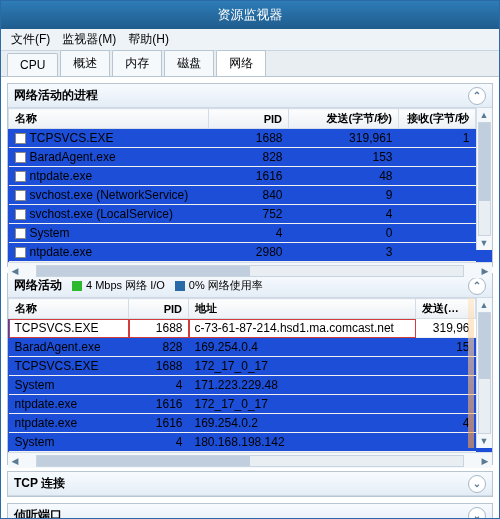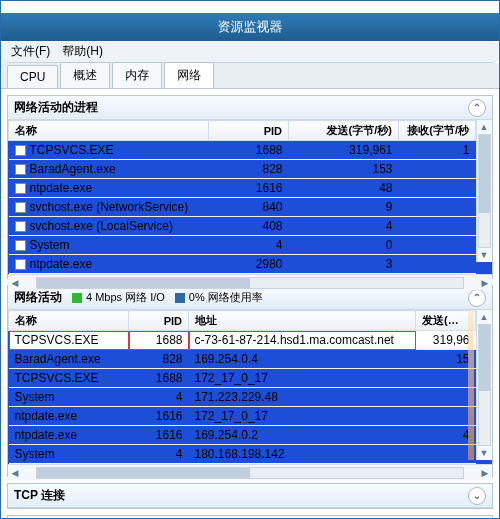--- a/index.html
+++ b/index.html
@@ -1,19 +1,19 @@
 <!DOCTYPE html>
 <html><head>
 <meta charset="utf-8">
 <style>
   * { box-sizing: border-box; }
   html, body { margin: 0; padding: 0; font-family: "Microsoft YaHei", "Segoe UI", Tahoma, sans-serif; font-size: 12px; color: #000; }
   #app { width: 500px; height: 519px; background: #fff; border: 1px solid #2a6aa6; position: relative; overflow: hidden; }
-  .titlebar { height: 28px; background: linear-gradient(#2e7cb8,#1f5c8c); color: #fff; display: flex; align-items: center; justify-content: center; font-size: 13px; margin-top: 12px; }
-  .menubar { height: 22px; background: #eef3f7; border-bottom: 1px solid #c9d6e1; display: flex; align-items: center; gap: 4px; padding: 0 6px; font-size: 12px; border-radius: 8px; }
+  .titlebar { height: 28px; background: linear-gradient(#2e7cb8,#1f5c8c); color: #fff; display: flex; align-items: center; justify-content: center; font-size: 13px; }
+  .menubar { height: 22px; background: #eef3f7; border-bottom: 1px solid #c9d6e1; display: flex; align-items: center; gap: 4px; padding: 0 6px; font-size: 12px; }
   .menubar span { padding: 2px 4px; cursor: default; }
   .tabs { height: 26px; background: #e9eef3; border-bottom: 1px solid #b8c6d2; display: flex; align-items: flex-end; padding-left: 6px; gap: 2px; }
   .tab { padding: 4px 12px; border: 1px solid #b8c6d2; border-bottom: none; background: #f6f9fc; font-size: 12px; cursor: default; border-radius: 2px 2px 0 0; }
   .tab.active { background: #fff; }
   .body { padding: 6px; background: #fff; height: calc(519px - 28px - 22px - 26px); overflow: hidden; display: flex; flex-direction: column; gap: 6px; }
   .panel { border: 1px solid #b8c6d2; background: #1d4ed8; }
   .panel-header { height: 24px; background: linear-gradient(#f7fbff,#e4edf6); border-bottom: 1px solid #cdd9e4; display: flex; align-items: center; padding: 0 6px; font-size: 12px; font-weight: bold; gap: 10px; }
   .panel-header .title { flex: 0 0 auto; }
   .panel-header .spacer { flex: 1; }
   .expand-btn { width: 18px; height: 18px; border: 1px solid #a7b8c8; border-radius: 50%; background: #fff; display: flex; align-items: center; justify-content: center; font-size: 10px; color: #5a7a94; cursor: pointer; }
@@ -44,27 +44,29 @@
 </head>
 <body>
 <div id="app">
 
 <div class="titlebar">
   <span>资源监视器</span>
 </div>
 
 <div class="menubar">
   <span>文件(F)</span>
+  <span>监视器(M)</span>
   <span>帮助(H)</span>
 </div>
 
 <div class="tabs">
   <div class="tab">CPU</div>
   <div class="tab">概述</div>
   <div class="tab">内存</div>
+  <div class="tab">磁盘</div>
   <div class="tab active">网络</div>
 </div>
 
 <div class="body">
 
   <div class="panel" style="flex:0 0 auto;">
     <div class="panel-header">
       <span class="title">网络活动的进程</span>
       <span class="spacer"></span>
       <span class="expand-btn">⌃</span>
@@ -106,21 +108,21 @@
                   <td class="num"></td>
                 </tr>
                 <tr>
                   <td><span class="chk"></span>svchost.exe (NetworkService)</td>
                   <td class="num">840</td>
                   <td class="num">9</td>
                   <td class="num"></td>
                 </tr>
                 <tr>
                   <td><span class="chk"></span>svchost.exe (LocalService)</td>
-                  <td class="num">408</td>
+                  <td class="num">752</td>
                   <td class="num">4</td>
                   <td class="num"></td>
                 </tr>
                 <tr>
                   <td><span class="chk"></span>System</td>
                   <td class="num">4</td>
                   <td class="num">0</td>
                   <td class="num"></td>
                 </tr>
                 <tr>

